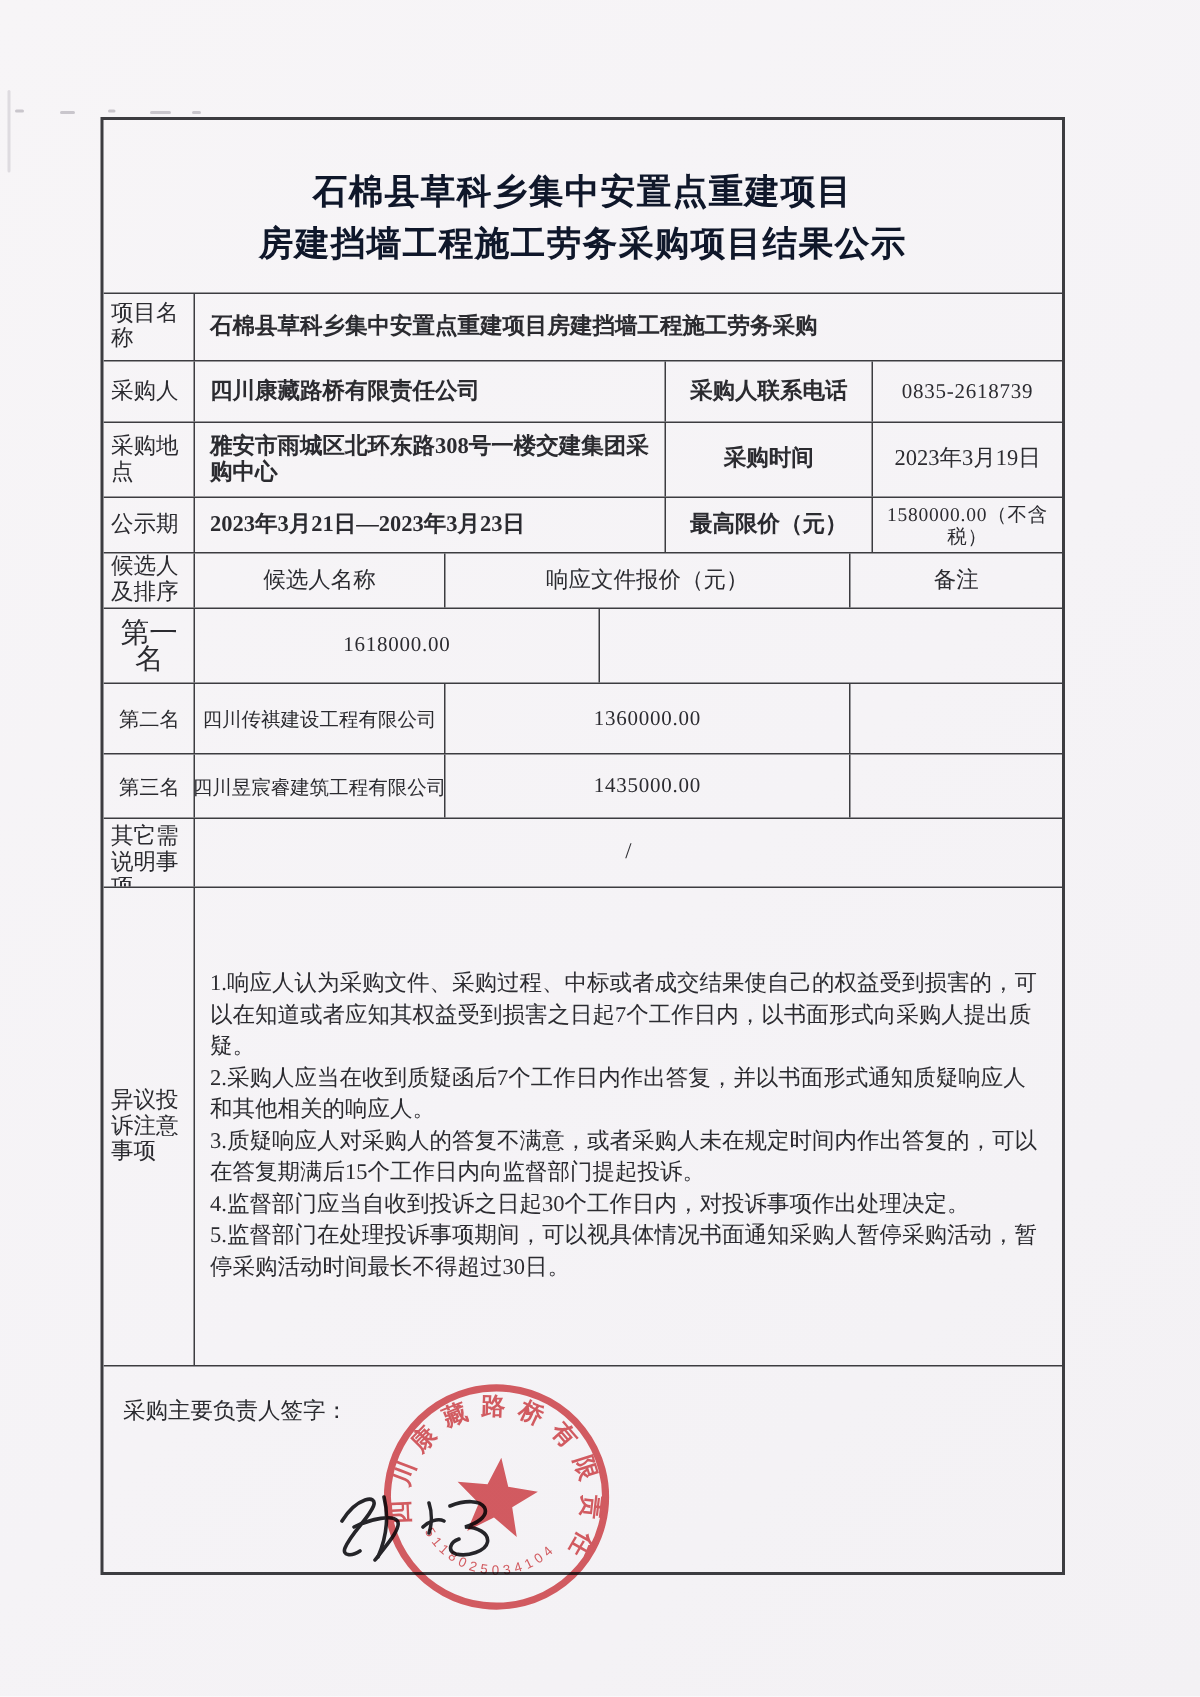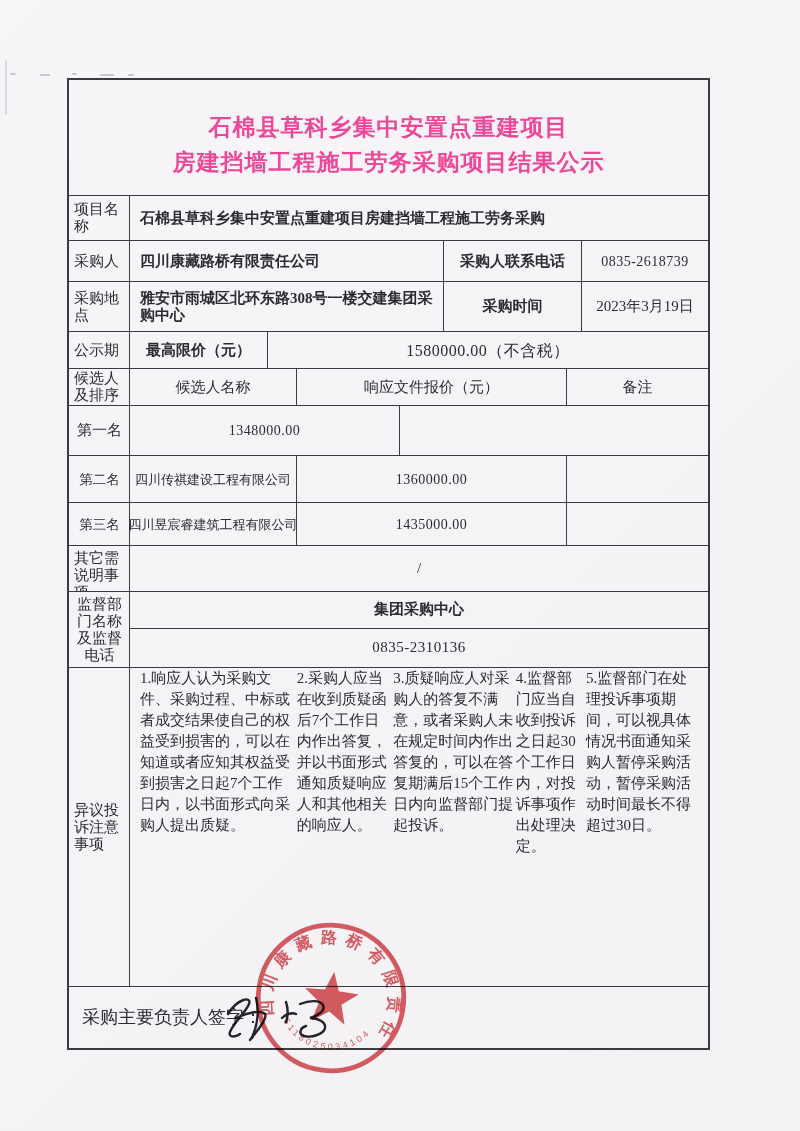--- a/index.html
+++ b/index.html
@@ -23,21 +23,21 @@
     position:absolute;left:67px;top:78px;width:643px;height:972px;
     border:2px solid var(--ln);
     background:transparent;
     overflow:hidden;
   }
   .title-area{
     height:115px;display:flex;flex-direction:column;justify-content:center;
     align-items:center;gap:4px;padding-top:14px;
   }
   .title-line{
-    font-size:23px;font-weight:bold;letter-spacing:1px;color:#ec4899;
+    font-size:23px;font-weight:bold;letter-spacing:1px;color:#0f172a;
     font-family:"Liberation Sans","DejaVu Sans",sans-serif;
   }
   .r{display:flex;border-top:1.5px solid var(--ln);}
   .c{
     border-right:1.5px solid var(--ln);
     display:flex;align-items:center;
     font-size:15px;line-height:17px;
     overflow:hidden;
   }
   .c:last-child{border-right:none;}
@@ -54,24 +54,24 @@
   .w167{width:167px;flex:none;}
   .w270{width:270px;flex:none;}
   .cand-name{font-size:13px;white-space:nowrap;}
   .num{font-size:14px;letter-spacing:.5px;}
   .sup-right{flex:1;display:flex;flex-direction:column;}
   .sup-cell{display:flex;align-items:center;justify-content:center;font-size:15px;}
   .sup-cell.top{height:37px;border-bottom:1.5px solid var(--ln);font-weight:bold;}
   .sup-cell.bot{height:39px;}
   .obj-label{justify-content:flex-start;align-items:center;display:flex;}
   .obj-body{
-    flex:1;display:flex;flex-direction:row;justify-content:center;
+    flex:1;display:flex;flex-direction:column;justify-content:center;
     padding:0 12px 0 10px;font-size:15px;line-height:21px;
   }
-  .sig-row .c{font-size:18px;}
+  .sig-row .c{font-size:15px;}
   .sig-label{padding-left:13px;}
   .stamp{
     position:absolute;left:246px;top:913px;width:170px;height:170px;
     transform:rotate(7deg);
     opacity:.88;mix-blend-mode:multiply;
     pointer-events:none;
   }
   .signature{
     position:absolute;left:222px;top:988px;width:130px;height:58px;
     mix-blend-mode:multiply;pointer-events:none;
@@ -108,34 +108,35 @@
 
   <div class="r h50">
     <div class="c lab">采购地点</div>
     <div class="c lft w314">雅安市雨城区北环东路308号一楼交建集团采购中心</div>
     <div class="c ctr w138">采购时间</div>
     <div class="c ctr wrest">2023年3月19日</div>
   </div>
 
   <div class="r h37">
     <div class="c lab">公示期</div>
+    <div class="c lft w314">2023年3月21日—2023年3月23日</div>
     <div class="c ctr w138">最高限价（元）</div>
-    <div class="c ctr wrest num" style="font-size:16px;line-height:15px;">1580000.00（不含税）</div>
+    <div class="c ctr wrest num" style="font-size:13px;line-height:15px;">1580000.00（不含税）</div>
   </div>
 
   <div class="r h37">
     <div class="c lab">候选人及排序</div>
     <div class="c ctr w167">候选人名称</div>
     <div class="c ctr w270">响应文件报价（元）</div>
     <div class="c ctr wrest">备注</div>
   </div>
 
   <div class="r h50">
-    <div class="c lab ctr" style="font-size:15px;">第一名</div>
-    <div class="c ctr w270 num">1348000.00</div>
+    <div class="c lab ctr" style="font-size:19px;">第一名</div>
+    <div class="c ctr w270 num">1618000.00</div>
     <div class="c ctr wrest"></div>
   </div>
 
   <div class="r h47">
     <div class="c lab ctr" style="font-size:13.5px;">第二名</div>
     <div class="c ctr w167 cand-name">四川传祺建设工程有限公司</div>
     <div class="c ctr w270 num">1360000.00</div>
     <div class="c ctr wrest"></div>
   </div>
 
@@ -144,27 +145,20 @@
     <div class="c ctr w167 cand-name">四川昱宸睿建筑工程有限公司</div>
     <div class="c ctr w270 num">1435000.00</div>
     <div class="c ctr wrest"></div>
   </div>
 
   <div class="r h46">
     <div class="c lab lab-top">其它需说明事项</div>
     <div class="c ctr wrest">/</div>
   </div>
 
-  <div class="r h76">
-    <div class="c lab ctr" style="text-align:center;">监督部门名称及监督电话</div>
-    <div class="sup-right">
-      <div class="sup-cell top">集团采购中心</div>
-      <div class="sup-cell bot num">0835-2310136</div>
-    </div>
-  </div>
 
   <div class="r h319">
     <div class="c lab obj-label">异议投诉注意事项</div>
     <div class="obj-body" style="border-right:none;">
       <div>1.响应人认为采购文件、采购过程、中标或者成交结果使自己的权益受到损害的，可以在知道或者应知其权益受到损害之日起7个工作日内，以书面形式向采购人提出质疑。</div>
       <div>2.采购人应当在收到质疑函后7个工作日内作出答复，并以书面形式通知质疑响应人和其他相关的响应人。</div>
       <div>3.质疑响应人对采购人的答复不满意，或者采购人未在规定时间内作出答复的，可以在答复期满后15个工作日内向监督部门提起投诉。</div>
       <div>4.监督部门应当自收到投诉之日起30个工作日内，对投诉事项作出处理决定。</div>
       <div>5.监督部门在处理投诉事项期间，可以视具体情况书面通知采购人暂停采购活动，暂停采购活动时间最长不得超过30日。</div>
     </div>

